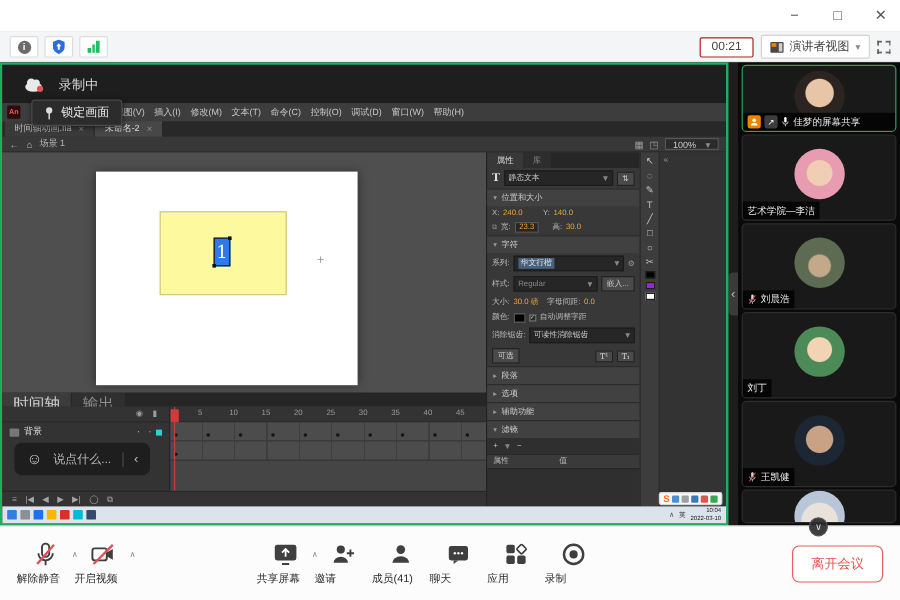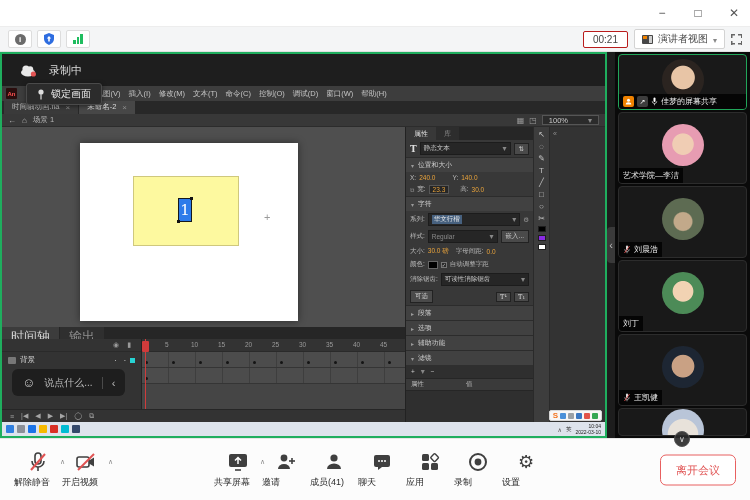--- a/index.html
+++ b/index.html
@@ -48,21 +48,21 @@
   .menu-item{color:#c6c6c6;font-size:7.5px;padding:0 4px;white-space:nowrap}
   .lock-pill{position:absolute;left:24px;top:-3px;z-index:6;background:#2c2c2c;border:1px solid #4a4a4a;border-radius:3px;color:#ececec;font-size:10px;padding:3px 10px;display:flex;align-items:center;gap:6px;box-shadow:0 1px 4px rgba(0,0,0,.5)}
   .tabbar{height:13px;background:#282828;display:flex;align-items:flex-end;padding-left:2px;flex:0 0 auto}
   .doc-tab{font-size:7.5px;padding:2px 8px;display:flex;align-items:center;gap:6px;color:#b9b9b9;background:#3a3a3a;margin-right:1px}
   .doc-tab.active{background:#474747;color:#ddd}
   .x::before{content:"×";color:#8d8d8d;font-size:8px}
   .stage-toolbar{height:13px;background:#383838;display:flex;align-items:center;font-size:7.5px;color:#b5b5b5;padding:0 6px;gap:6px;border-bottom:1px solid #2c2c2c;flex:0 0 auto}
   .back::before{content:"←";font-size:8px}  .home::before{content:"⌂";font-size:8px}
   .st-right{margin-left:auto;display:flex;align-items:center;gap:5px}
   .sg::before{content:"▦";color:#9a9a9a;font-size:8px} .sg2::before{content:"◳";color:#9a9a9a;font-size:8px}
-  .zoom-box{border:1px solid #565656;background:#2b2b2b;color:#ccc;padding:0 6px;display:flex;align-items:center;gap:20px;height:10px}
+  .zoom-box{border:1px solid #565656;background:#2b2b2b;color:#ccc;padding:0 6px;display:flex;align-items:center;gap:8px;height:10px}
 
   .main{flex:1;display:flex;min-height:0}
   .left-col{flex:1;display:flex;flex-direction:column;min-width:0}
   .stage{position:relative;flex:1;background:#4f4f4f;overflow:hidden}
   .canvas{position:absolute;left:78px;top:16px;width:218px;height:178px;background:#fff;box-shadow:0 0 8px rgba(0,0,0,.45)}
   .yellow-rect{position:absolute;left:53px;top:33px;width:106px;height:70px;background:#fdf99f;border:1px solid #cfc87d}
   .text-cursor{position:absolute;left:98px;top:55px;width:14px;height:24px;background:#2d7bea;border:1px solid #16181b;color:#fff;font-family:"DejaVu Serif",serif;font-size:15px;display:flex;align-items:center;justify-content:center}
   .text-cursor::before{content:"";position:absolute;width:3px;height:3px;background:#111;top:-2px;right:-2px}
   .text-cursor::after{content:"";position:absolute;width:3px;height:3px;background:#111;bottom:-2px;left:-2px}
   .crosshair{position:absolute;left:184px;top:68px;color:#9a9a9a;font-size:11px}
@@ -657,22 +657,16 @@
     </div>
     <div class="bb-item">
       <span class="ic">
           <svg width="22" height="22" viewBox="0 0 22 22">
             <circle cx="11" cy="11" r="8" fill="none" stroke="#3f3f3f" stroke-width="2"></circle>
             <circle cx="11" cy="11" r="3.4" fill="#3f3f3f"></circle>
           </svg>
         </span>
       <span>录制</span>
     </div>
-    <div class="bb-item">
-      <span class="ic">
-          <span class="gear"></span>
-        </span>
-      <span>设置</span>
-    </div>
     <button class="leave-btn">离开会议</button>
   </div>
 
 </div>
 
 </body></html>

